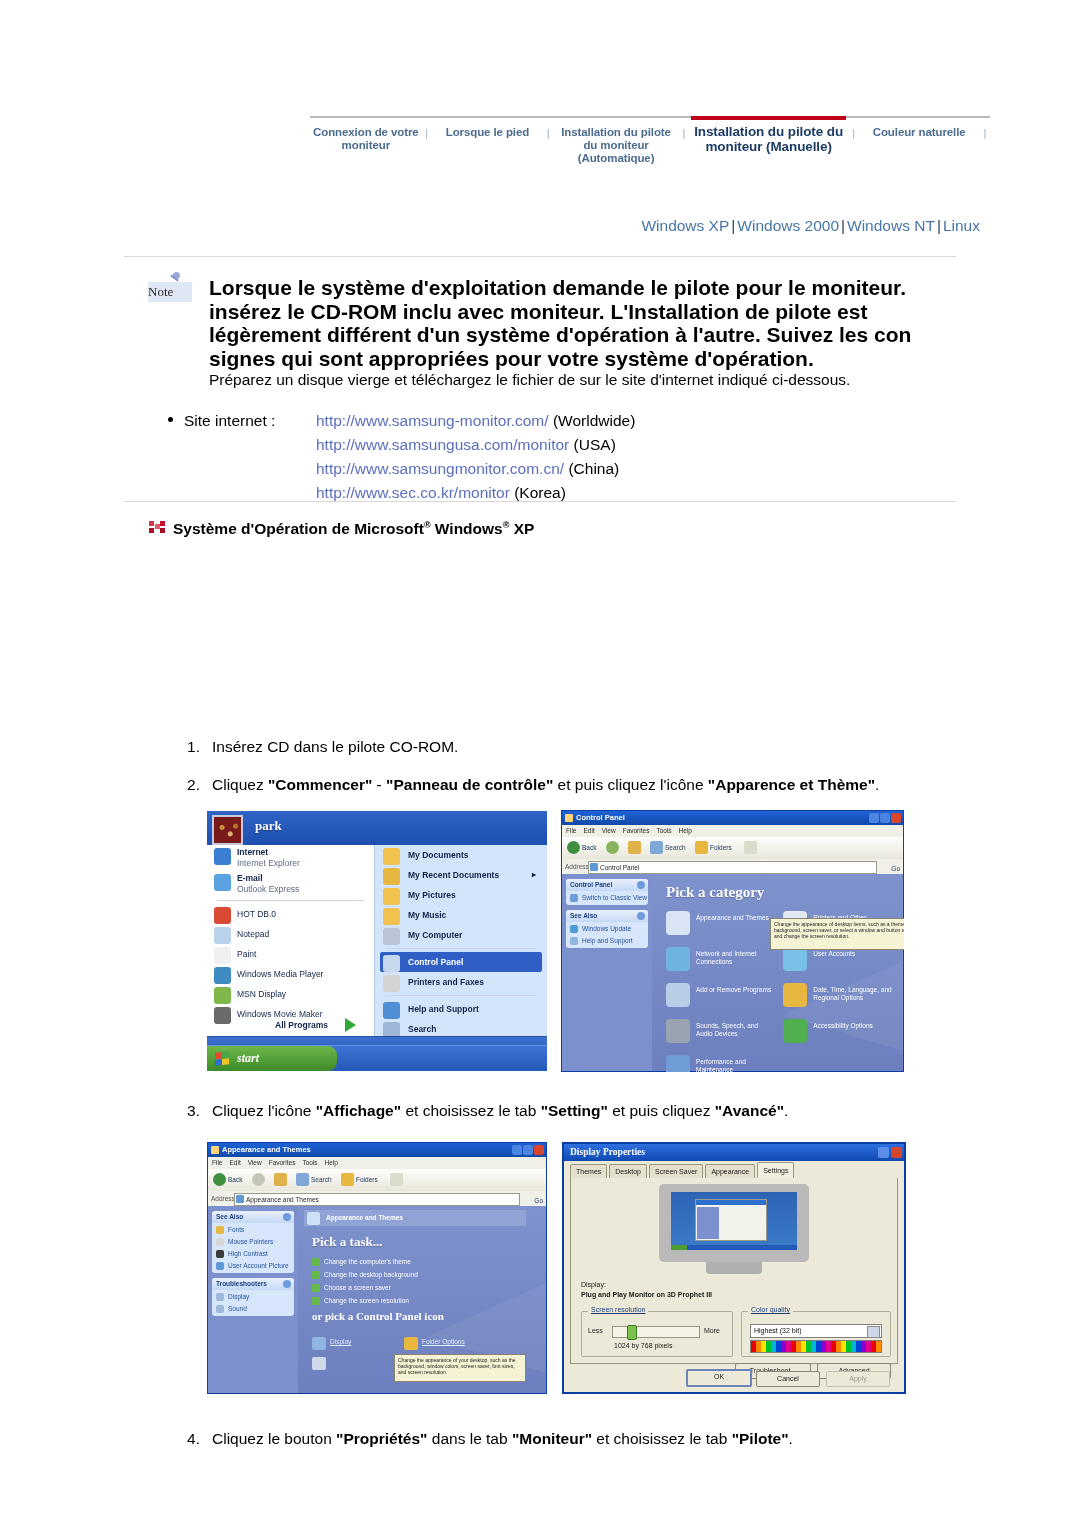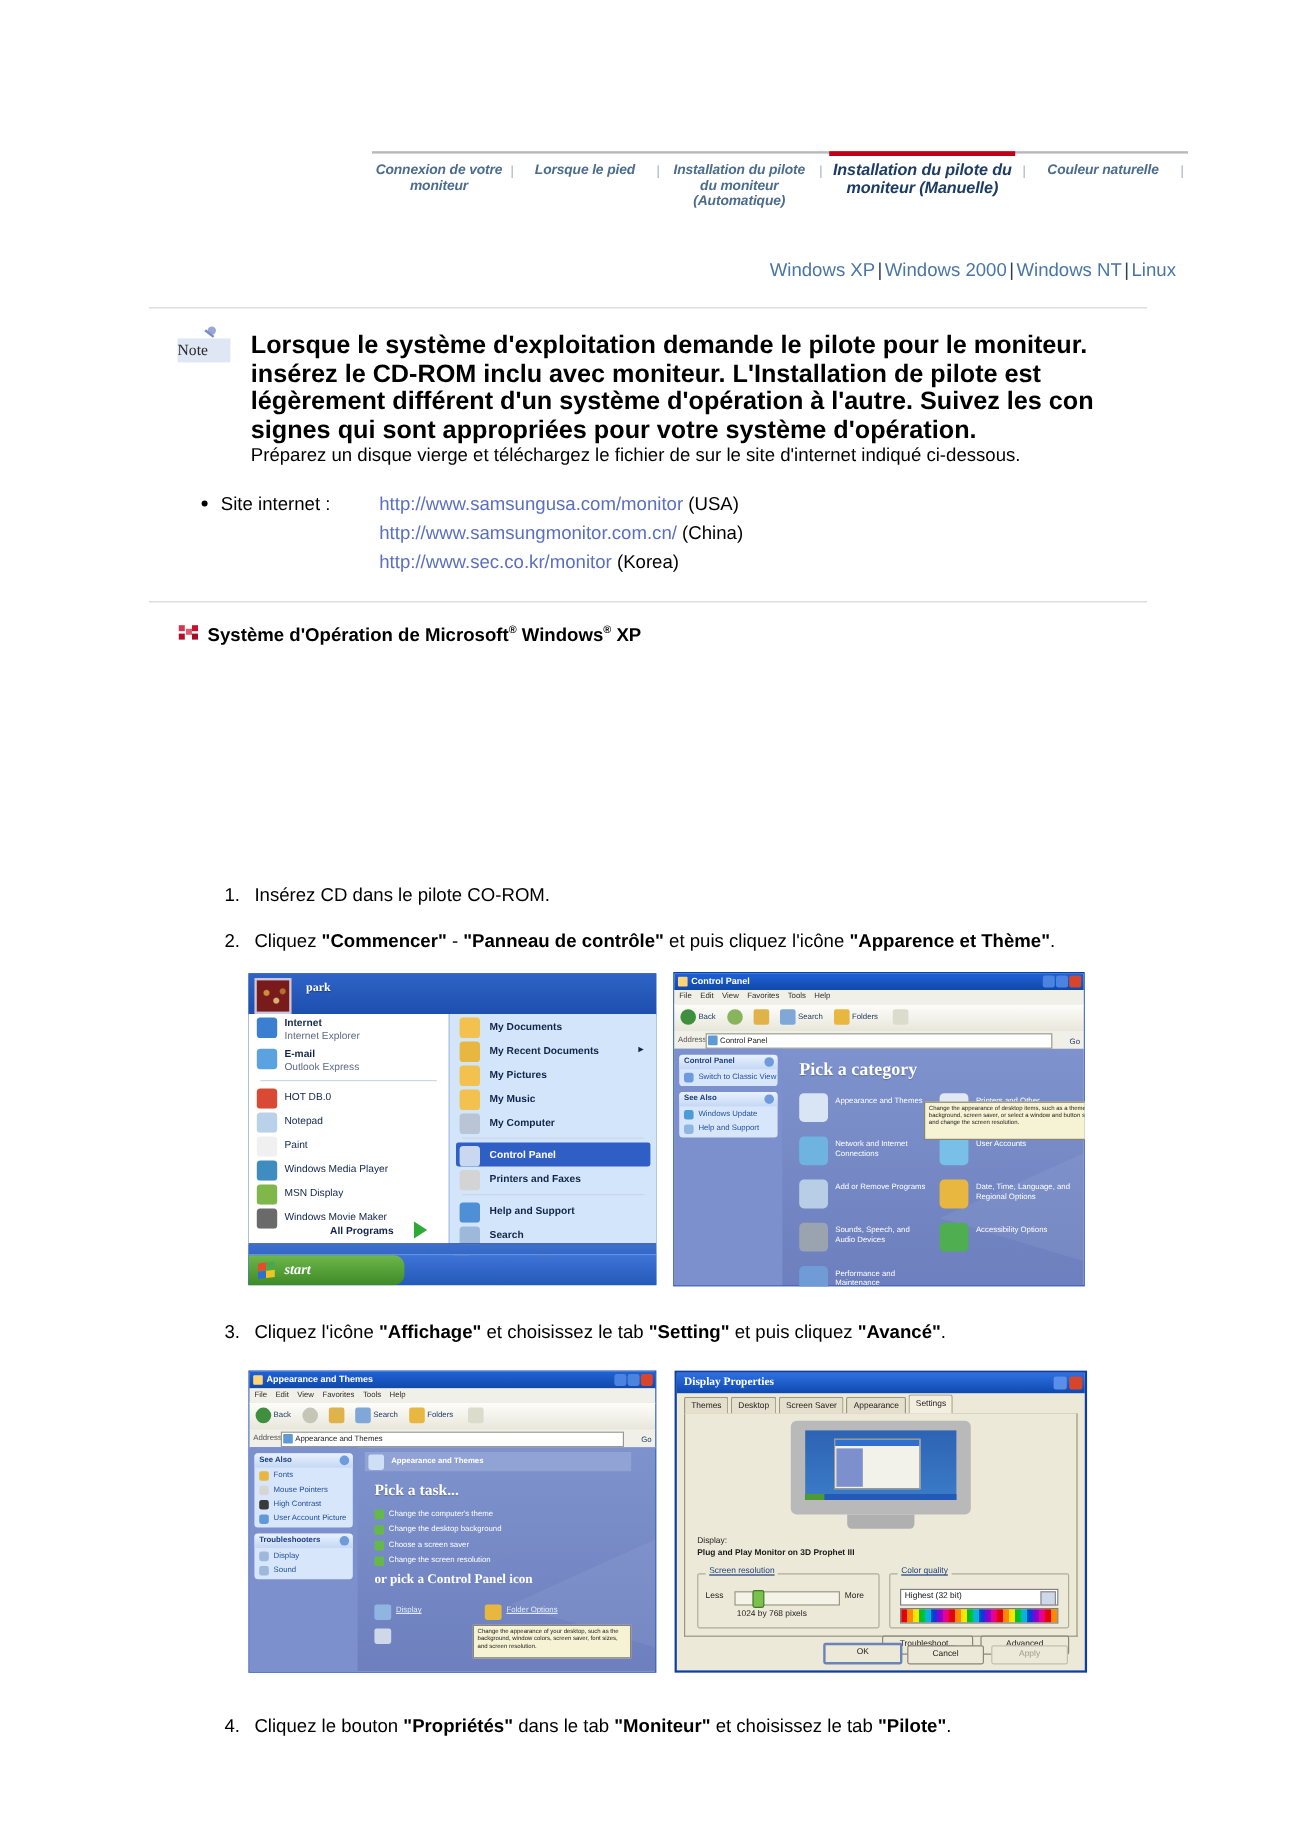--- a/index.html
+++ b/index.html
@@ -13,24 +13,23 @@
     font-family: "Liberation Sans", sans-serif;
     color: #000000;
     position: relative;
     overflow: hidden;
   }
 
   
   #topnav {
     position: absolute;
     left: 310px;
-    top: 126px;
+    top: 116px;
     width: 680px;
     height: 66px;
-    font-style: italic;
   }
   #topnav .navrule {
     position: absolute;
     left: 0; top: 0;
     width: 680px; height: 2px;
     background: #b9b9bd;
   }
   #topnav .tabs {
     position: absolute;
     left: 0; top: 2px;
@@ -251,21 +250,21 @@
   }
   .sm-avatar {
     position:absolute; left:5px; top:4px; width:27px; height:26px;
     background:#7a1b1b; border:2px solid #c8c8e0;
     background-image: radial-gradient(circle at 30% 40%, #c8913a 2px, transparent 3px),
                       radial-gradient(circle at 60% 65%, #d9b071 2px, transparent 3px),
                       radial-gradient(circle at 80% 35%, #b2722d 2px, transparent 3px);
   }
   .sm-user {
     position:absolute; left:48px; top:7px;
-    color:#ffffff; font-size:10px; font-weight:bold;
+    color:#ffffff; font-size:13px; font-weight:bold;
     font-family:"Liberation Serif", serif;
     text-shadow: 0 1px 1px rgba(0,0,0,.4);
   }
   .sm-body { position:absolute; left:0; top:34px; right:0; bottom:34px; }
   .sm-left {
     position:absolute; left:0; top:0; width:167px; bottom:0;
     background:#ffffff;
   }
   .sm-right {
     position:absolute; left:167px; top:0; right:0; bottom:0;
@@ -603,20 +602,24 @@
   <div class="note-word">Note</div>
 </div>
 <div id="note-text">Lorsque le système d'exploitation demande le pilote pour le moniteur. insérez le CD-ROM inclu avec moniteur. L'Installation de pilote est légèrement différent d'un système d'opération à l'autre. Suivez les con signes qui sont appropriées pour votre système d'opération.</div>
 
 <div id="prep-text">Préparez un disque vierge et téléchargez le fichier de sur le site d'internet indiqué ci-dessous.</div>
 
 <div id="site-block">
   <span class="site-bullet"></span>
   <span class="site-label">Site internet :</span>
   <div class="site-urls">
+    <div>
+      <span class="url">http://www.samsung-monitor.com/</span>
+      <span class="region">(Worldwide)</span>
+    </div>
     <div>
       <span class="url">http://www.samsungusa.com/monitor</span>
       <span class="region">(USA)</span>
     </div>
     <div>
       <span class="url">http://www.samsungmonitor.com.cn/</span>
       <span class="region">(China)</span>
     </div>
     <div>
       <span class="url">http://www.sec.co.kr/monitor</span>

